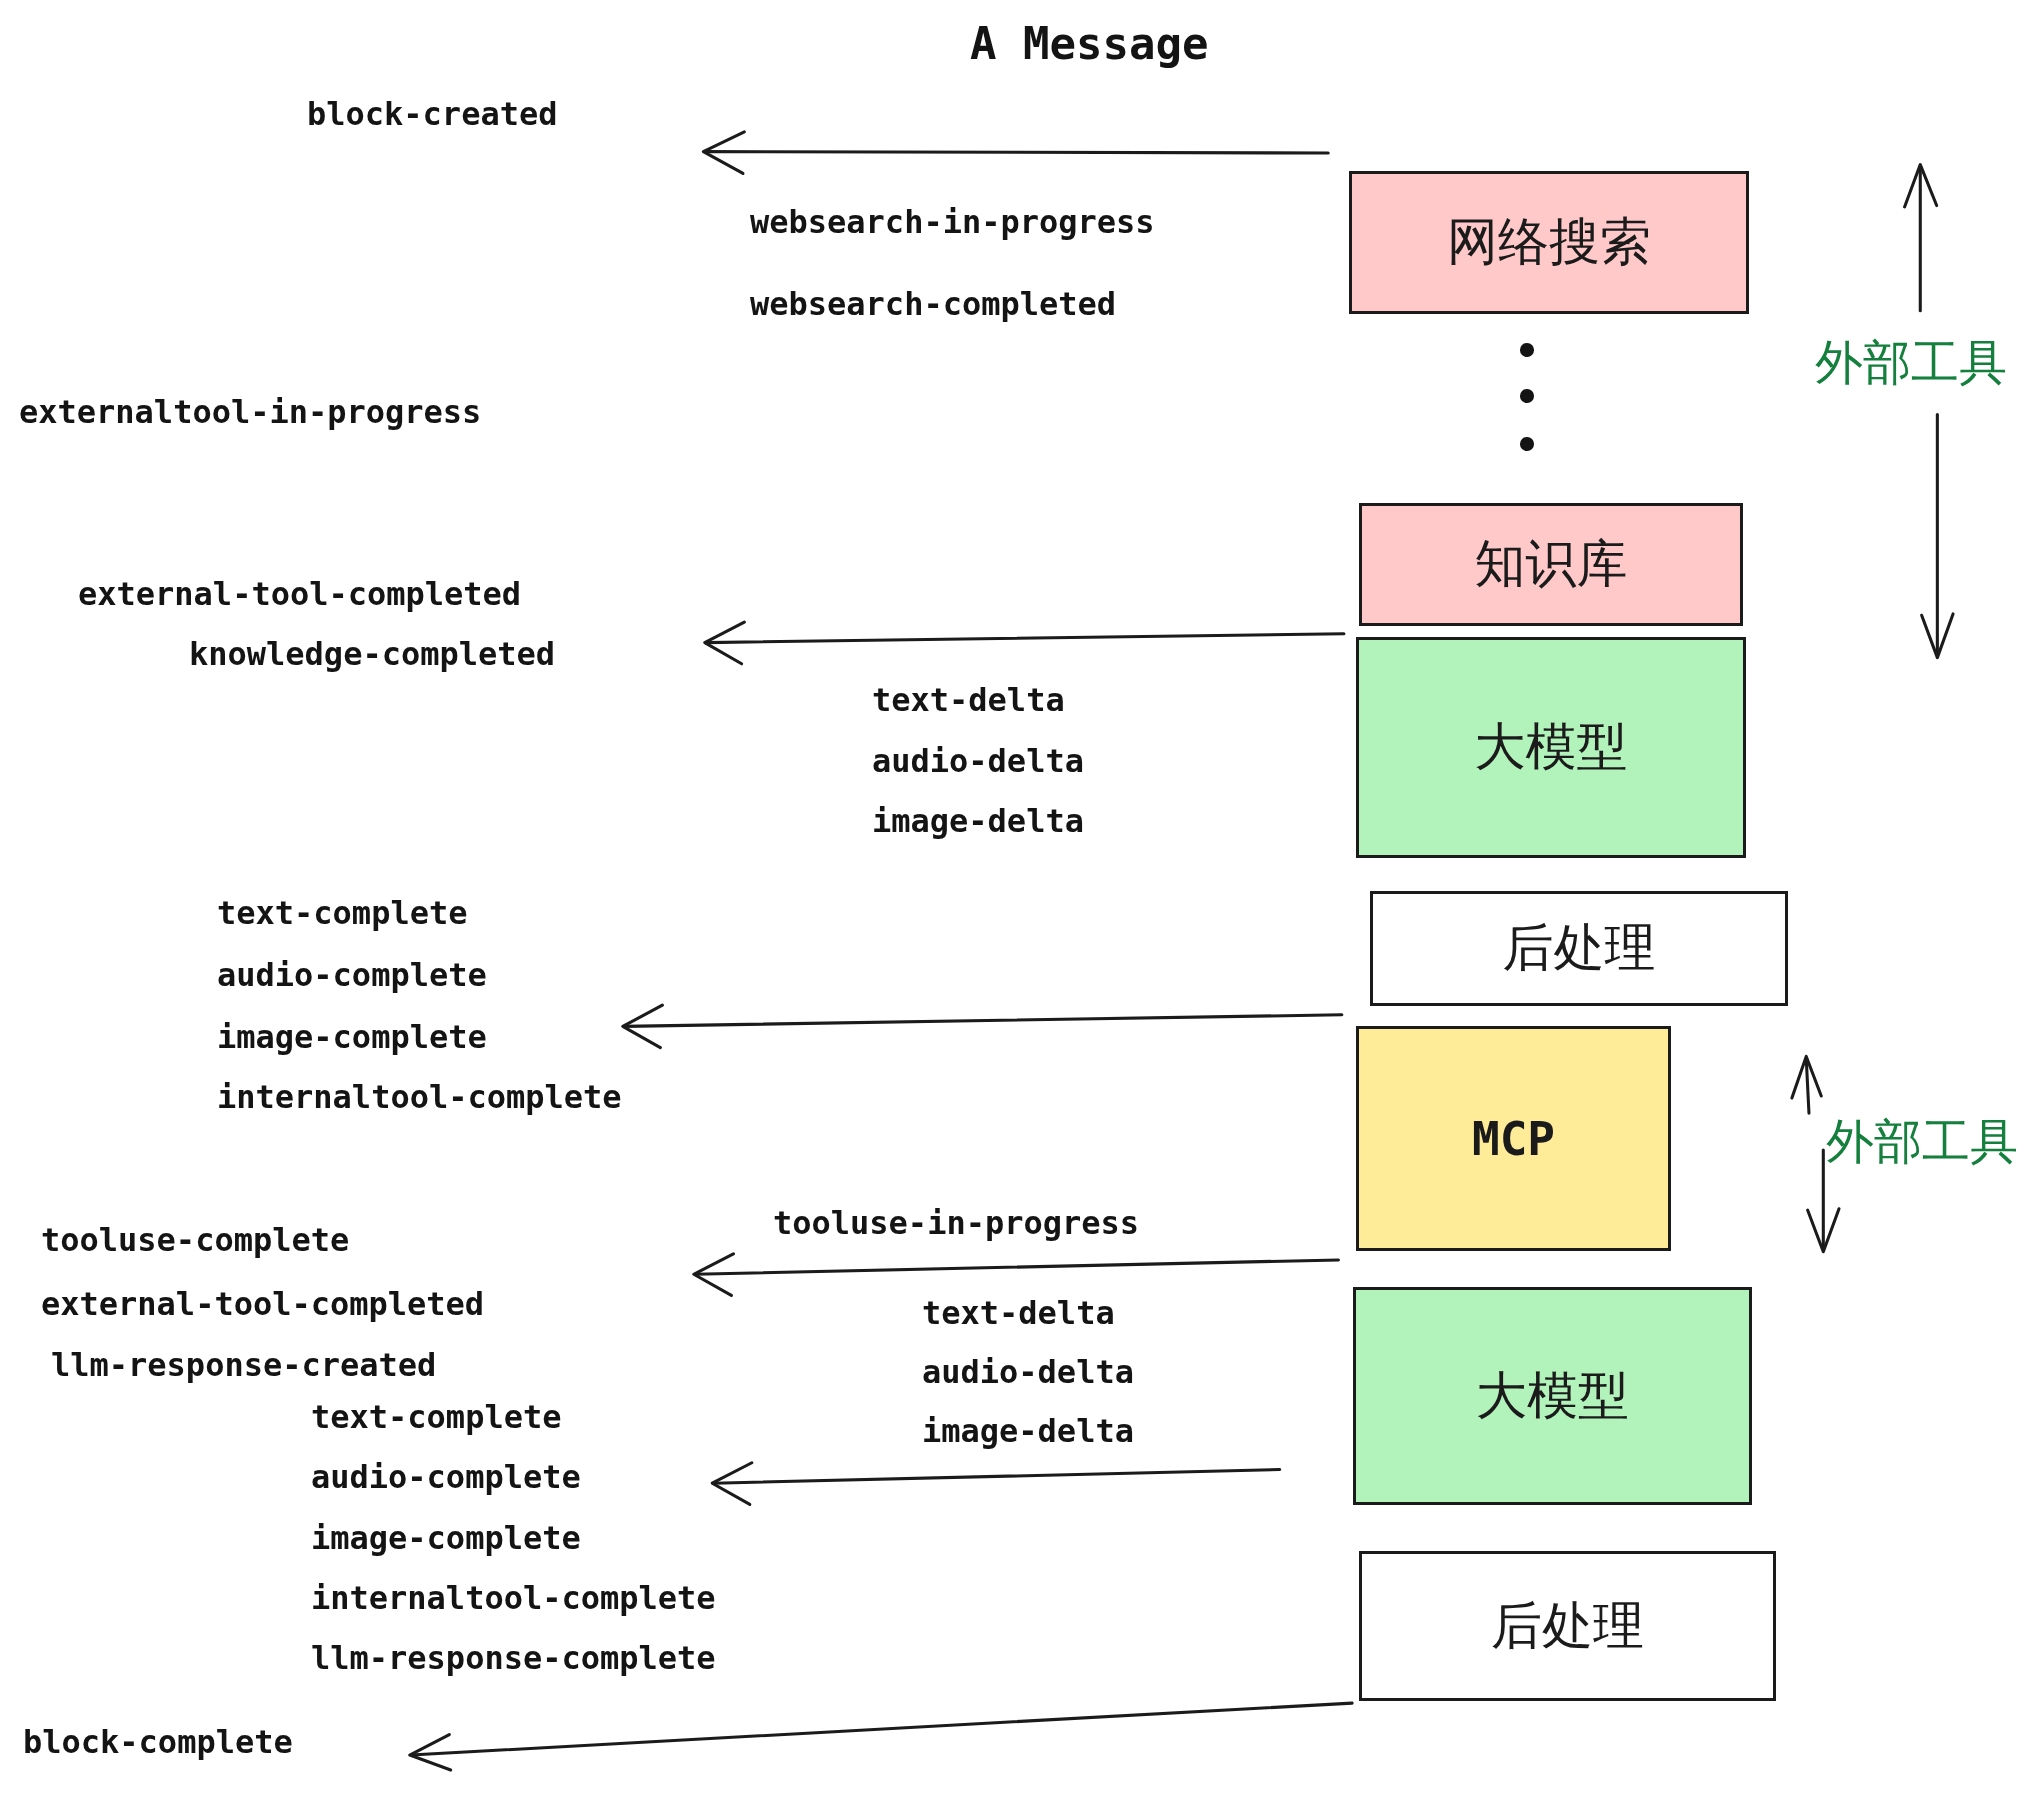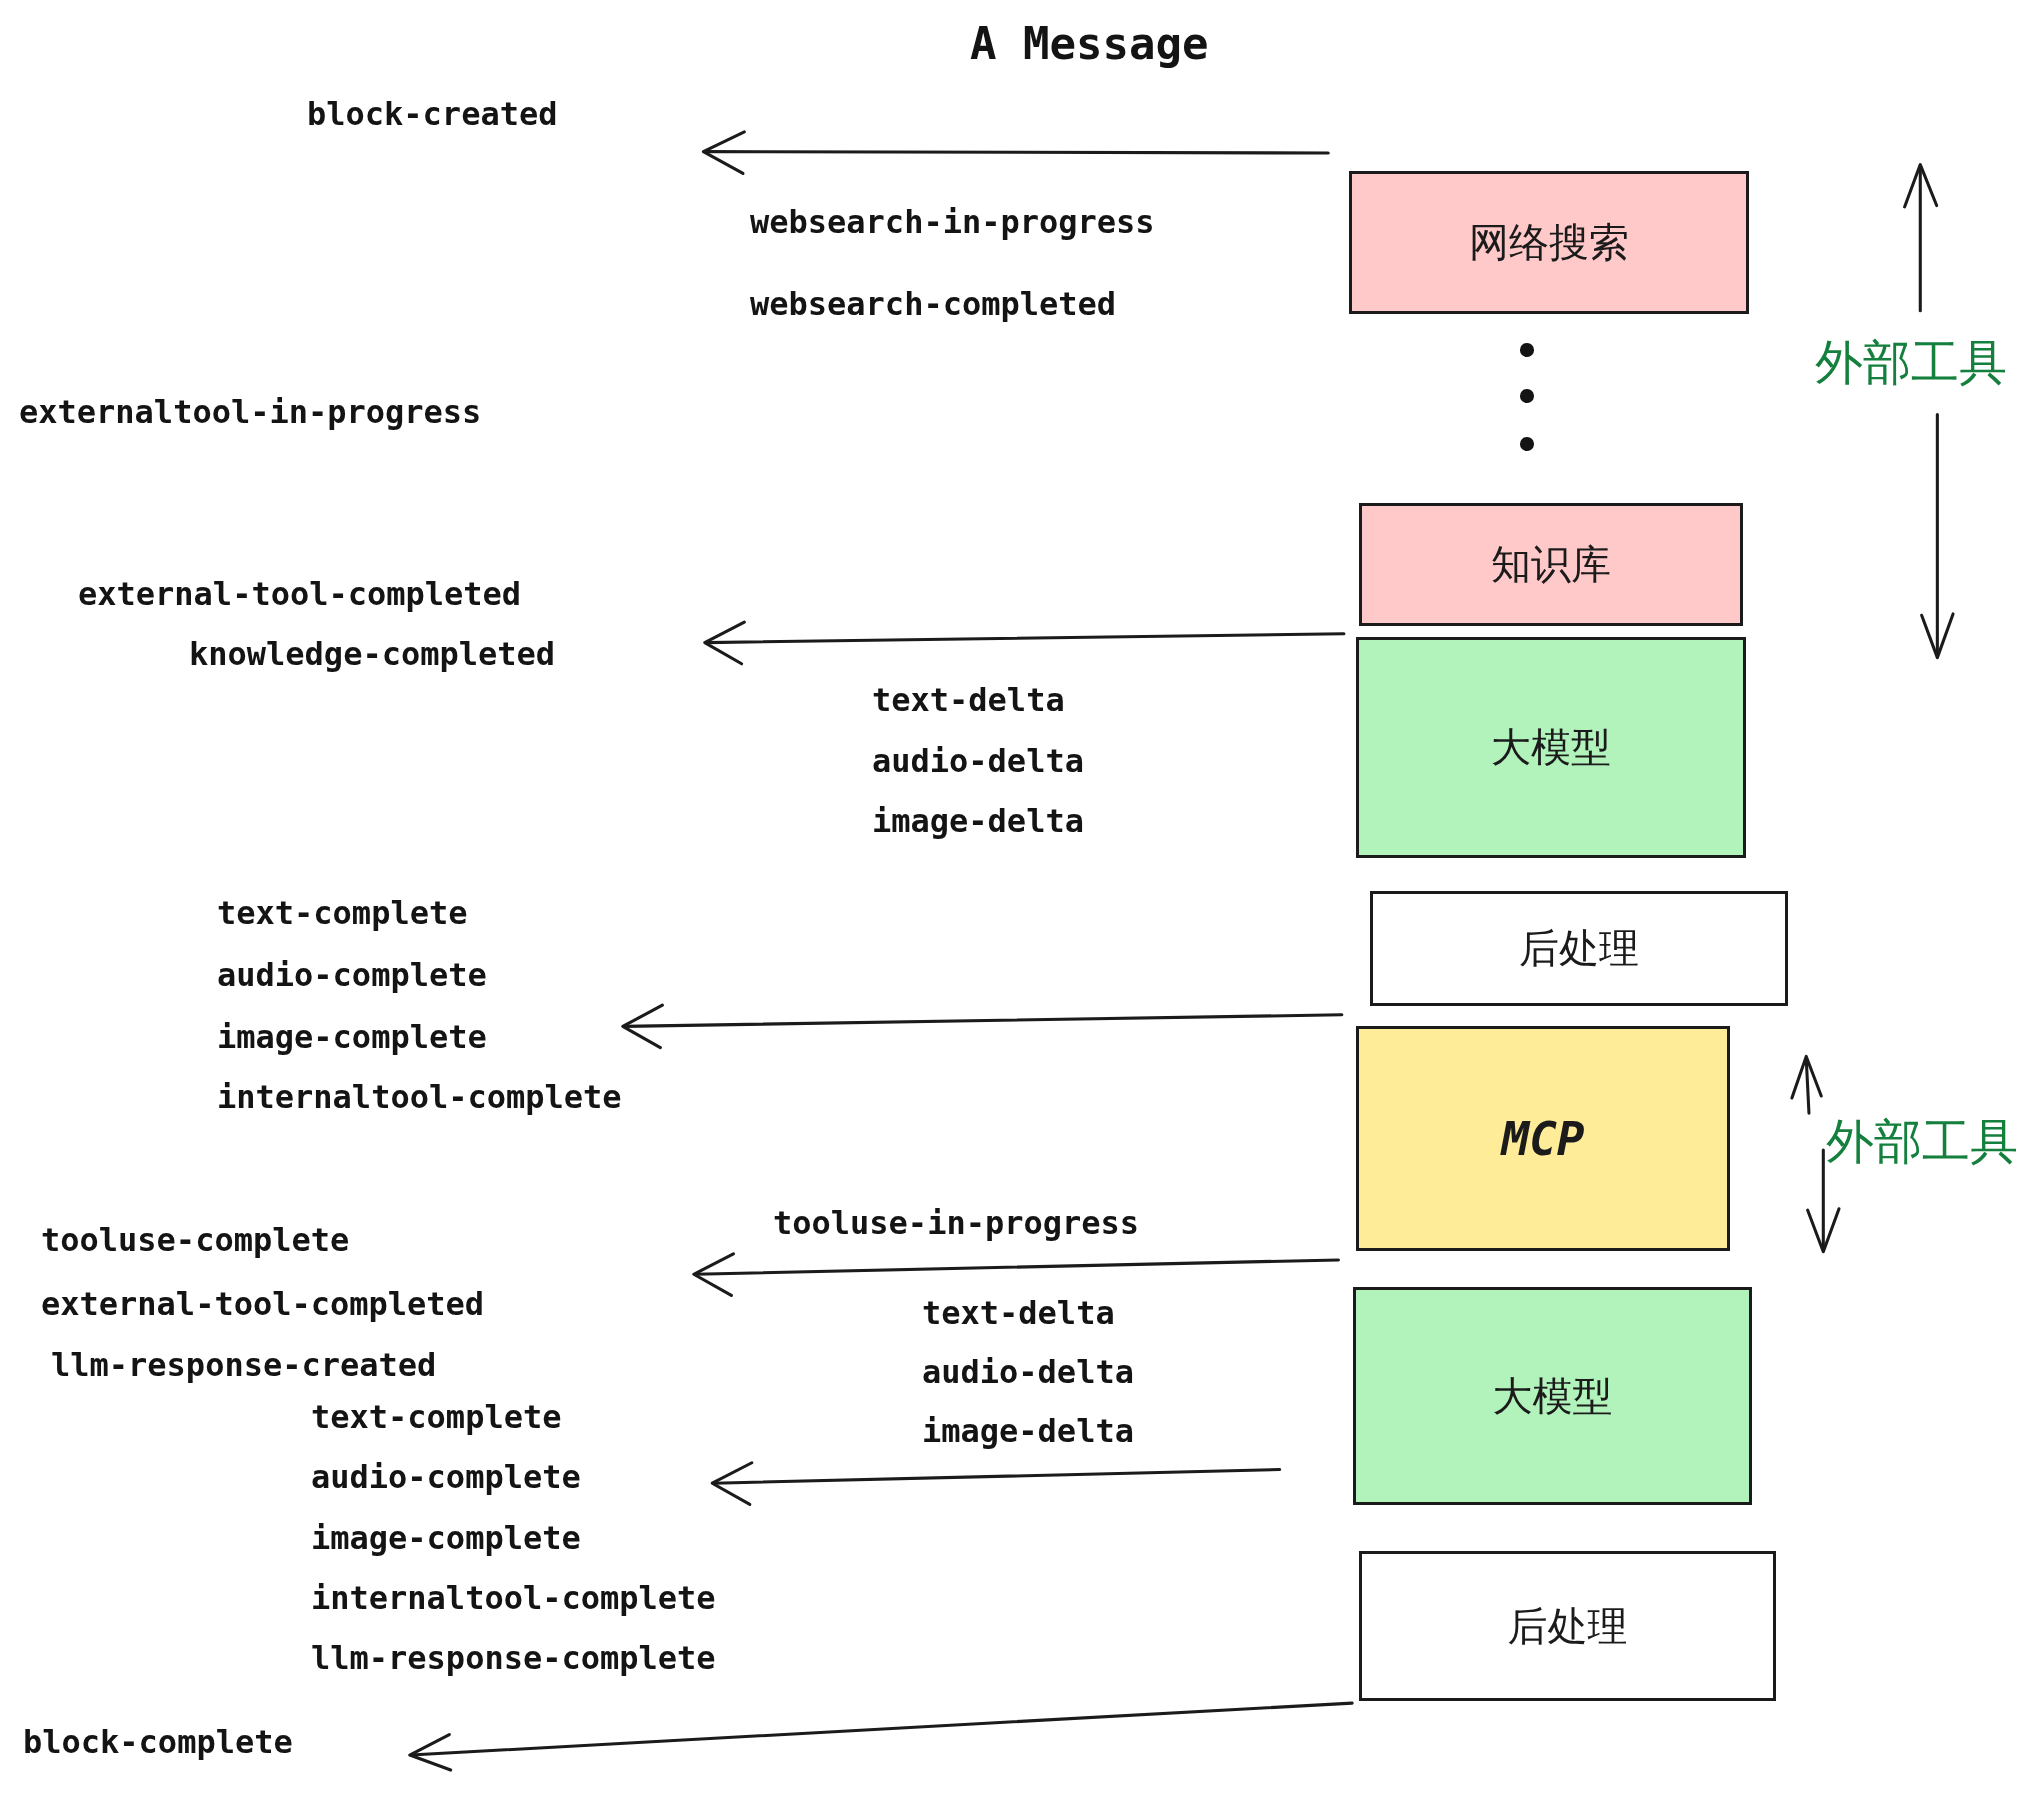--- a/index.html
+++ b/index.html
@@ -4,21 +4,21 @@
 <style>
   html,body{margin:0;padding:0;background:#ffffff;}
   body{width:2035px;height:1796px;position:relative;overflow:hidden;
        font-family:"DejaVu Sans Mono","Liberation Mono",monospace;color:#111111;}
   #canvas{position:absolute;left:0;top:0;width:2035px;height:1796px;}
   .ev{position:absolute;font-size:32px;font-weight:700;line-height:1.1;white-space:nowrap;
       letter-spacing:0;color:#141414;}
   .title{position:absolute;font-size:44px;font-weight:700;white-space:nowrap;color:#141414;}
   .box{position:absolute;border:3.4px solid #1b1b1b;display:flex;align-items:center;
        justify-content:center;box-sizing:border-box;}
-  .box-label{font-family:"Liberation Sans","DejaVu Sans",sans-serif;font-size:40px;
+  .box-label{font-family:"Liberation Sans","DejaVu Sans",sans-serif;font-size:51px;
        font-weight:400;color:#1b1b1b;white-space:nowrap;}
   .box-label.mono{font-family:"DejaVu Sans Mono","Liberation Mono",monospace;font-weight:700;
        font-size:46px;}
   .side-label{position:absolute;font-family:Liberation Mono, monospace;
        font-size:48px;font-weight:400;color:#15803d;white-space:nowrap;}
   .dot{position:absolute;width:13.7px;height:13.7px;border-radius:50%;background:#141414;}
   svg.overlay{position:absolute;left:0;top:0;pointer-events:none;}
   svg.overlay *{stroke:#1b1b1b;stroke-width:4.5;fill:none;
        stroke-linecap:round;stroke-linejoin:round;}
 </style>
@@ -61,21 +61,21 @@
   </div>
   <div class="box" style="left:1359px;top:503px;width:384px;height:123px;background:#ffc9c9;">
     <span class="box-label">知识库</span>
   </div>
   <div class="box" style="left:1356px;top:637px;width:390px;height:221px;background:#b2f2bb;">
     <span class="box-label">大模型</span>
   </div>
   <div class="box" style="left:1370px;top:891px;width:418px;height:115px;background:#ffffff;">
     <span class="box-label">后处理</span>
   </div>
-  <div class="box" style="left:1356px;top:1026px;width:374px;height:225px;background:#ffec99;font-style:italic;">
+  <div class="box" style="left:1356px;top:1026px;width:315px;height:225px;background:#ffec99;">
     <span class="box-label mono">MCP</span>
   </div>
   <div class="box" style="left:1353px;top:1287px;width:399px;height:218px;background:#b2f2bb;">
     <span class="box-label">大模型</span>
   </div>
   <div class="box" style="left:1359px;top:1551px;width:417px;height:150px;background:#ffffff;">
     <span class="box-label">后处理</span>
   </div>
 
   <div>

